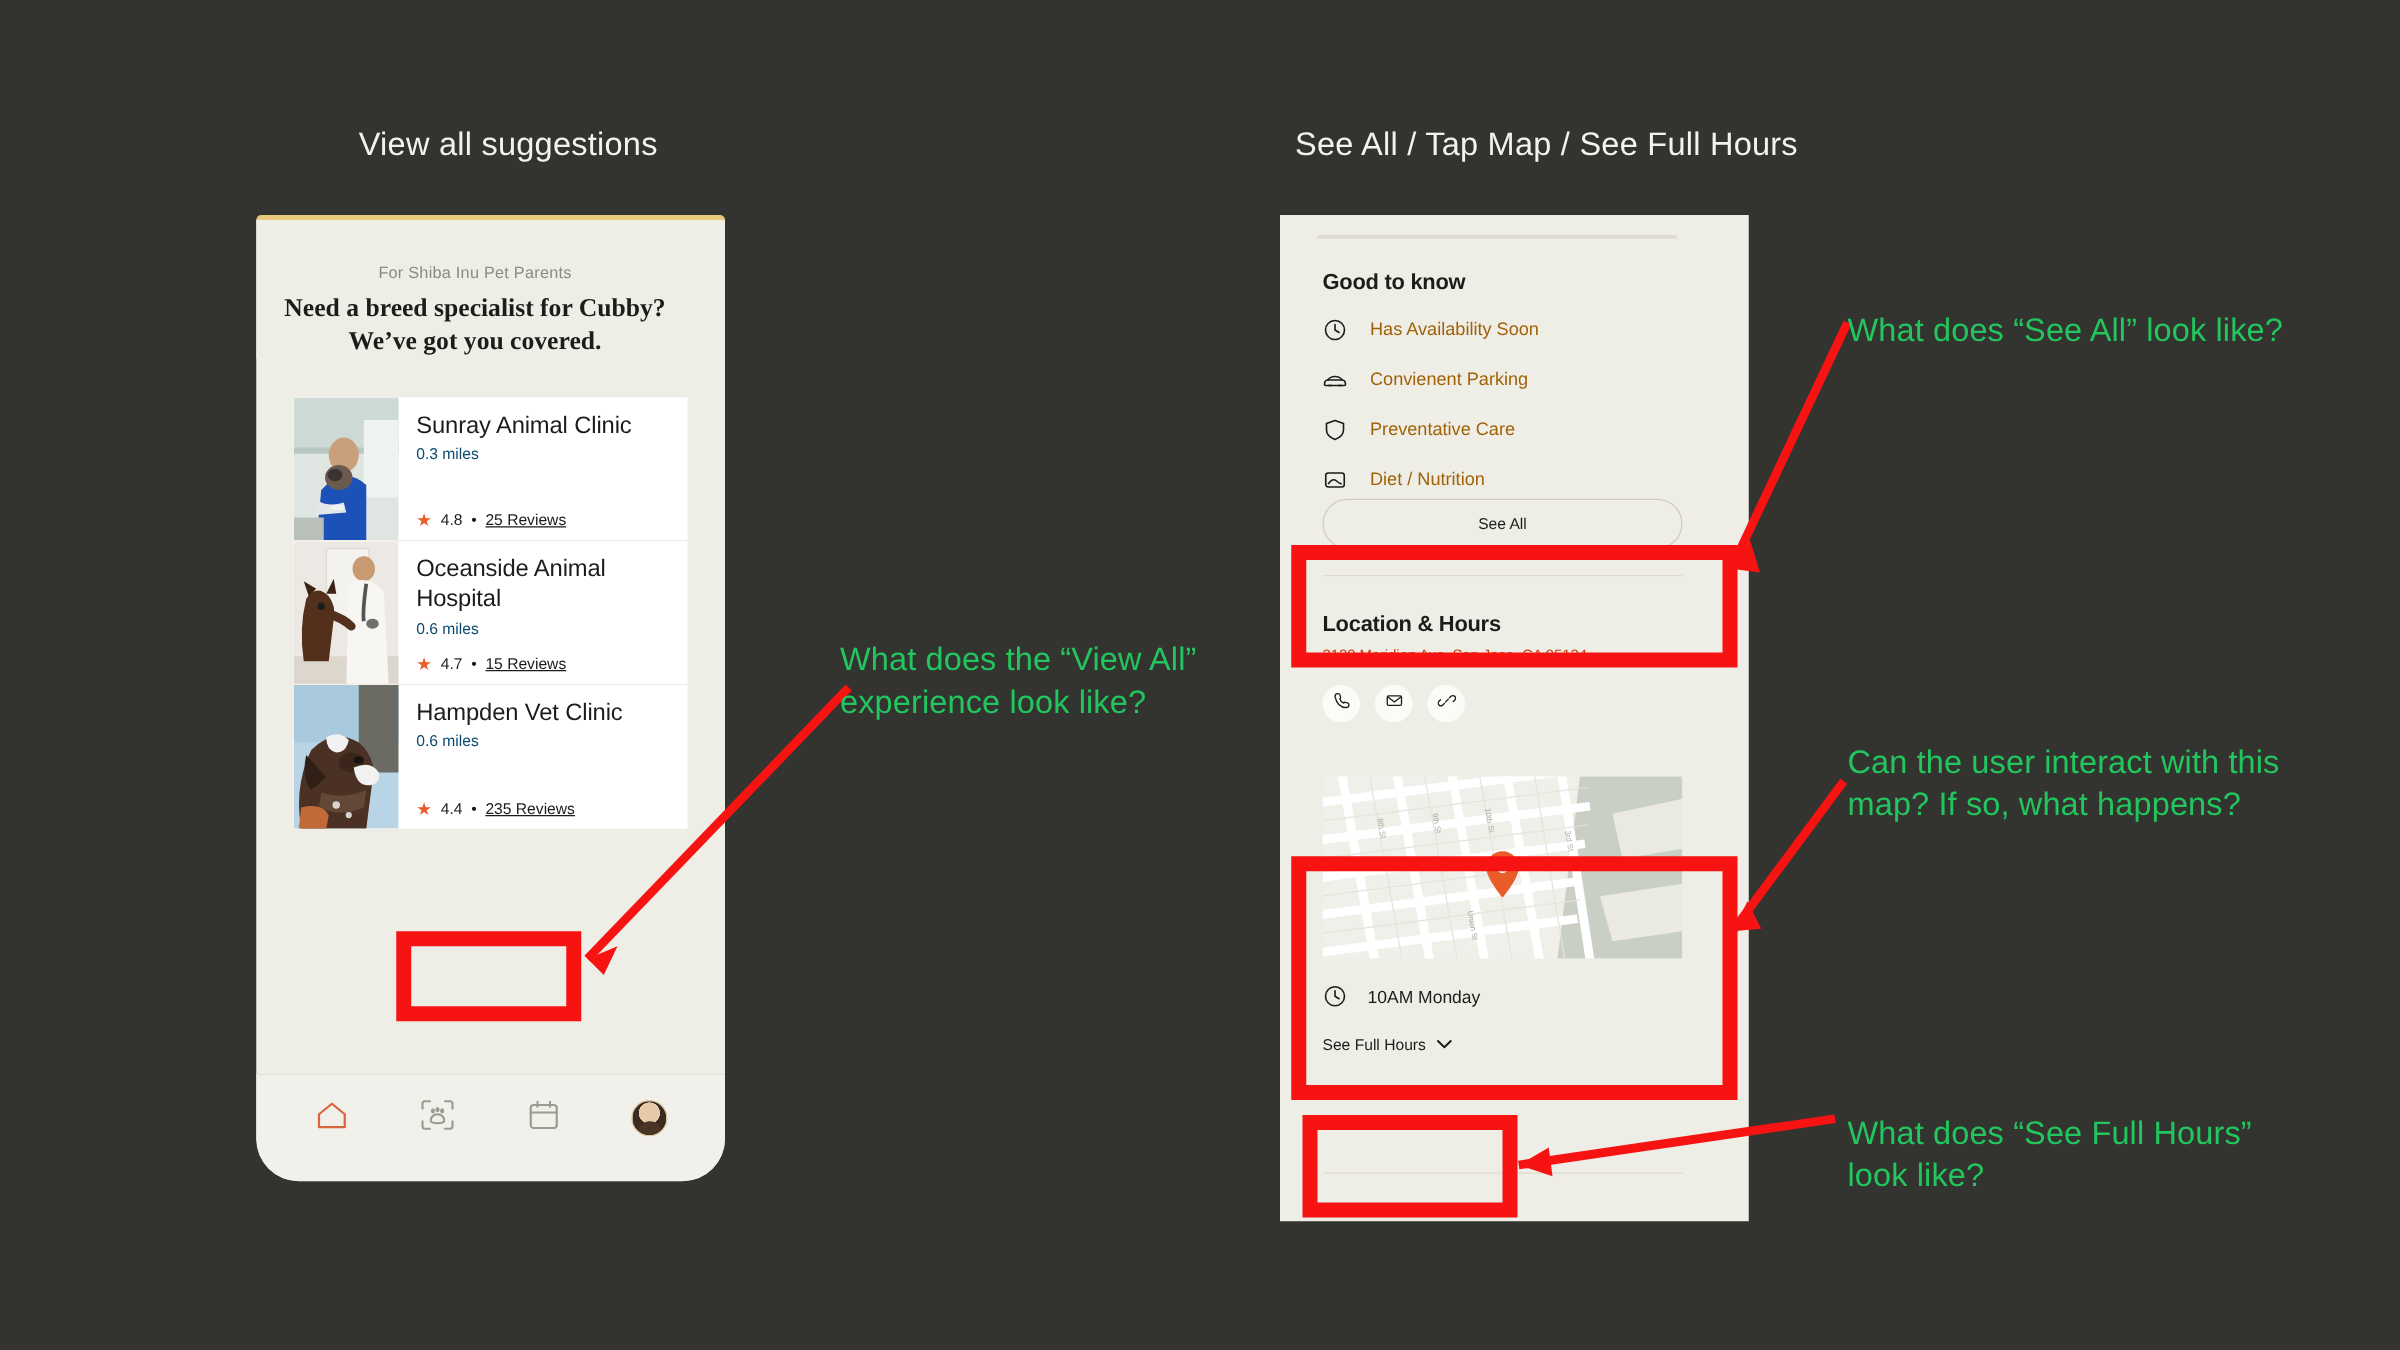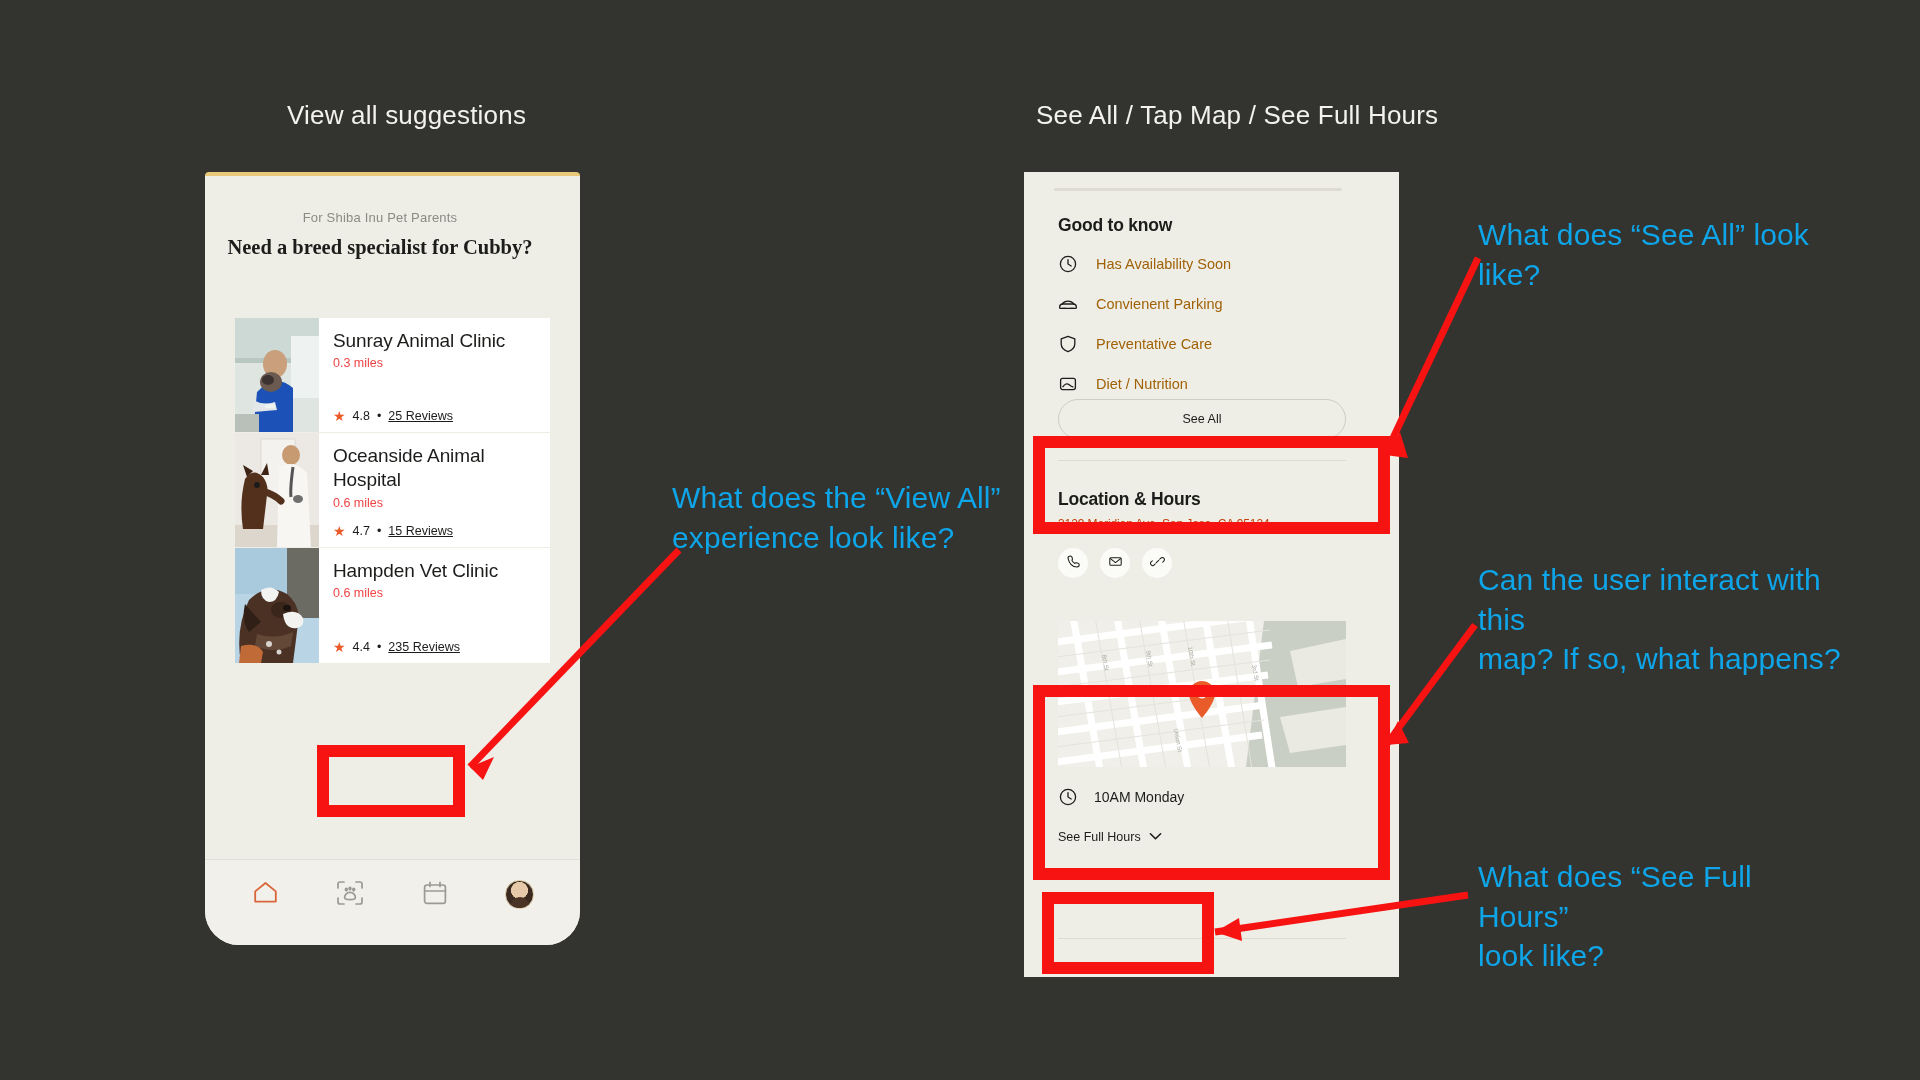--- a/index.html
+++ b/index.html
@@ -89,21 +89,21 @@
   }
   .clinic-name {
     font-size: 19px;
     font-weight: 400;
     color: #1c1c1a;
     line-height: 1.28;
     letter-spacing: -0.1px;
   }
   .clinic-dist {
     font-size: 12.5px;
-    color: #ef4444;
+    color: #0c4a6e;
     margin-top: 3px;
   }
   .clinic-rating {
     margin-top: auto;
     display: flex;
     align-items: center;
     gap: 7px;
     font-size: 12.5px;
     color: #1c1c1a;
   }
@@ -182,42 +182,44 @@
 
   
   .redbox {
     position: absolute;
     border: 12px solid #f81313;
     z-index: 40;
     pointer-events: none;
   }
   .annot {
     position: absolute;
-    color: #0ea5e9;
-    font-size: 30px;
+    color: #22c55e;
+    font-size: 26px;
     line-height: 1.32;
     letter-spacing: 0.1px;
     z-index: 45;
+    margin-top: 32px;
   }
   .arrow { position: absolute; z-index: 42; overflow: visible; }
 </style>
 </head>
 <body>
 
 <div class="canvas">
 
   <div class="panel-heading" id="heading-left">View all suggestions</div>
   <div class="panel-heading" id="heading-right">See All / Tap Map / See Full Hours</div>
 
   <div class="phone" id="phone-left">
 
     <div class="promo-card">
       <div class="promo-eyebrow">For Shiba Inu Pet Parents</div>
       <div class="promo-title">
         <div>Need a breed specialist for Cubby?</div>
+        <div>We’ve got you covered.</div>
       </div>
     </div>
 
     <div class="clinic-list">
 
       <div class="clinic-row">
         <div class="clinic-photo">
           <svg viewBox="0 0 84 115" width="84" height="115" preserveAspectRatio="none">
             <rect width="84" height="115" fill="#dfe6e2"></rect>
             <rect x="0" y="0" width="84" height="42" fill="#cdd9d4"></rect>

